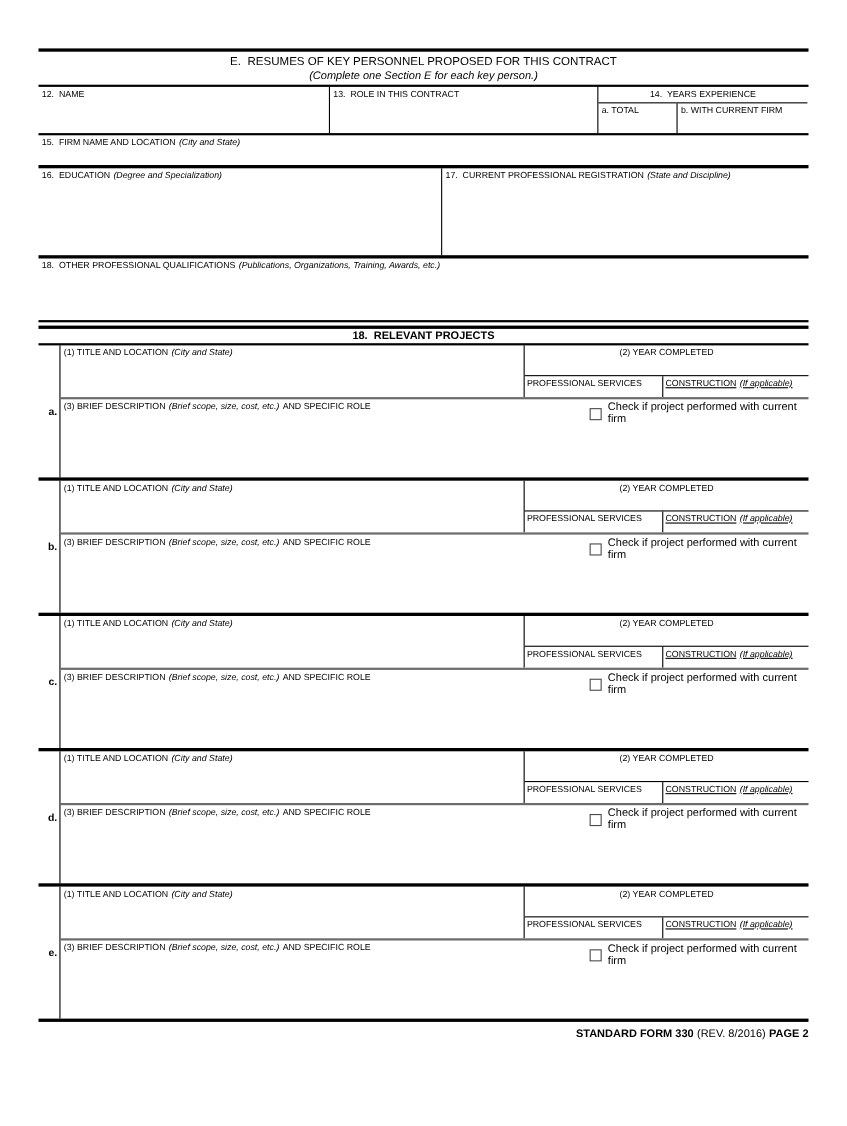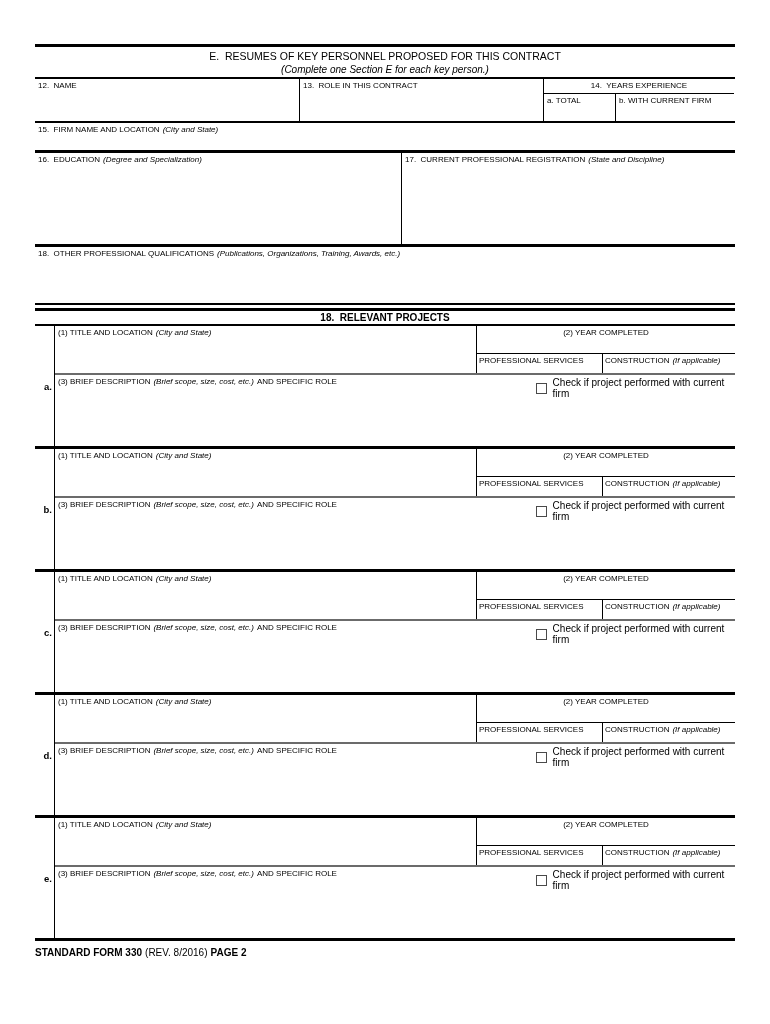--- a/index.html
+++ b/index.html
@@ -22,47 +22,47 @@
   .cell-name { width:265px; border-right:1px solid #000; }
   .cell-role { width:244px; border-right:1px solid #000; }
   .cell-years { width:190px; display:flex; flex-direction:column; }
   .years-head { height:15px; border-bottom:1px solid #000; text-align:center; font-size:8px; padding-top:2px; white-space:pre-wrap; }
   .years-sub { flex:1; display:flex; }
   .years-total { width:72px; border-right:1px solid #000; }
   .years-firm { flex:1; }
 
   .row-firm { height:30px; border-bottom:3px solid #000; }
 
-  .row-edu-reg { height:94px; border-bottom:3px solid #000; display:flex; }
+  .row-edu-reg { height:82px; border-bottom:3px solid #000; display:flex; }
   .cell-edu { width:367px; border-right:1px solid #000; }
   .cell-reg { flex:1; }
 
   .row-qual { height:56px; }
 
   .double-rule { border-top:2px solid #000; border-bottom:3px solid #000; height:8px; background:#fff; }
   .projects-heading { height:13px; text-align:center; font-size:10px; font-weight:bold; padding-top:1px; white-space:pre-wrap; }
 
   .projects-table { border-top:2px solid #000; }
   .proj-block { display:flex; height:123px; border-bottom:3px solid #000; }
   .letter-col { width:20px; border-right:1px solid #000; position:relative; }
   .letter { position:absolute; top:55px; right:2px; font-size:9.5px; font-weight:bold; }
   .proj-main { flex:1; display:flex; flex-direction:column; }
   .proj-top { height:47px; display:flex; }
   .cell-title { width:422px; border-right:1px solid #000; }
   .year-col { flex:1; display:flex; flex-direction:column; }
   .yc-head { height:28px; border-bottom:1px solid #000; text-align:center; font-size:8px; padding-top:2px; }
   .yc-sub { flex:1; display:flex; }
   .yc-ps { width:126px; border-right:1px solid #000; font-size:8px; padding:2px 0 0 2px; }
-  .yc-con { flex:1; font-size:8px; padding:2px 0 0 2px; }
+  .yc-con { flex:1; font-size:8px; padding:2px 0 0 2px;text-decoration:underline; }
   .proj-bottom { flex:1; border-top:2px solid #6b6b6b; position:relative; }
   .checkbox-row { position:absolute; left:439px; top:2px; display:flex; align-items:center;padding-left:42px; }
   .checkbox-box { width:11px; height:11px; border:1px solid #4a4a4a; background:#fff; }
   .checkbox-text { margin-left:6px; font-size:10px; }
 
-  .footer { margin-top:6px; font-size:10px; }
+  .footer { margin-top:6px; text-align:right; font-size:10px; }
   .footer .bold { font-weight:bold; }
   .footer .rev { margin:0 3px; }
 </style>
 </head>
 <body>
 
 <div class="page">
   <div class="content">
 
     <div class="spacer-top"></div>

